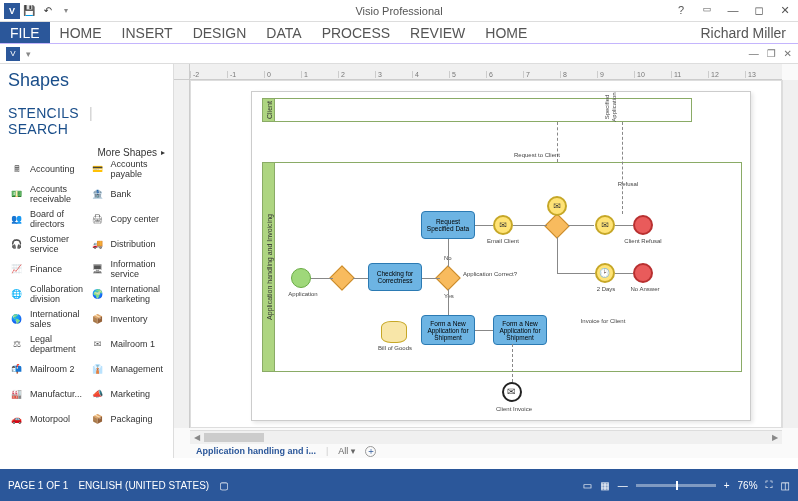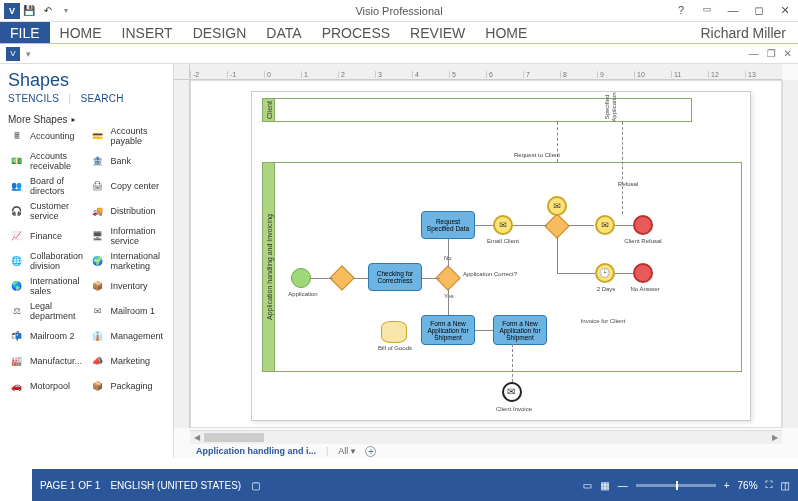--- a/index.html
+++ b/index.html
@@ -15,24 +15,24 @@
   .ribbon-tab { padding: 3px 10px; color:#555; }
   .ribbon-tab.file { background:#2b579a; color:#fff; }
   .user { margin-left:auto; padding:3px 12px; color:#555;}
   .docbar { height: 20px; background:#fff; border-bottom:1px solid #ddd; display:flex; align-items:center; padding:0 6px; position:relative;}
   .doc-icon { width:14px;height:14px; background:#2b579a; color:#fff; font-size:8px; display:inline-flex; align-items:center; justify-content:center; margin-right:6px;}
   .doc-title { position:absolute; left:50%; transform:translateX(-50%); color:#444; font-size:11px;margin-top:35px;}
   .doc-ctrls { margin-left:auto; display:flex; gap:8px; color:#777; font-size:10px;}
   .main { display:flex; height: 394px; }
   .sidebar { width: 174px; border-right:1px solid #ddd; padding:6px 8px; }
   .shapes-title { font-size:18px; color:#1a4e8a; font-weight:300; }
-  .shapes-tabs { font-size:10px; color:#1a4e8a; margin-top:2px; letter-spacing:0.3px;}
+  .shapes-tabs { font-size:14px; color:#1a4e8a; margin-top:14px; letter-spacing:0.3px;}
   .shapes-tabs span { margin-right:6px; }
   .shapes-tabs .sep { color:#ccc;}
-  .side-link { font-size:10px; color:#333; margin-top:10px; display:flex; align-items:center; gap:4px;}
+  .side-link { font-size:10px; color:#333; margin-top:10px; display:flex; align-items:center; gap:4px;justify-content:flex-end;}
   .side-qs { font-size:10px; color:#333; margin-top:4px;}
   .side-sel { background:#d6e4f5; font-size:10px; padding:2px 4px; margin:2px -4px 6px -4px;}
   .shape-grid { display:grid; grid-template-columns: 1fr 1fr; gap-row:2px; column-gap:4px; row-gap:3px; font-size:9px; color:#333;}
   .shape-item { display:flex; align-items:center; gap:4px; height:22px; line-height:10px;}
   .shape-ico { width:18px; height:14px; flex-shrink:0; display:inline-flex; align-items:center; justify-content:center; color:#555;}
   .canvas-wrap { flex:1; position:relative; background:#fafafa;}
   .ruler-h { position:absolute; top:0; left:16px; right:16px; height:16px; background:#f0f0f0; border-bottom:1px solid #ccc; display:flex; font-size:7px; color:#777; align-items:flex-end; padding-bottom:1px;}
   .ruler-h span { flex:1; text-align:left; border-left:1px solid #ccc; padding-left:2px;}
   .ruler-v { position:absolute; top:16px; left:0; width:16px; bottom:30px; background:#f0f0f0; border-right:1px solid #ccc;}
   .ruler-corner{ position:absolute; top:0;left:0;width:16px;height:16px;background:#f0f0f0;border-right:1px solid #ccc;border-bottom:1px solid #ccc;}
@@ -49,21 +49,21 @@
   .data-obj { position:absolute; width:26px; height:22px; background:#f8e6a8; border:1px solid #c6a727; border-radius:10px/6px;}
   .lbl { position:absolute; font-size:6px; color:#444; text-align:center; line-height:7px;}
   .scroll-h { position:absolute; left:16px; right:16px; bottom:14px; height:14px; background:#f0f0f0; border-top:1px solid #ddd; display:flex;}
   .scroll-h .track { flex:1; background:#f0f0f0; position:relative;}
   .scroll-h .thumb { position:absolute; left:0; width:60px; top:2px; bottom:2px; background:#ccc;}
   .scroll-h .arrow{ width:14px; display:flex;align-items:center;justify-content:center;color:#888; font-size:8px;}
   .scroll-v { position:absolute; right:0; top:16px; width:16px; bottom:30px; background:#f0f0f0; border-left:1px solid #ddd;}
   .pagetabs { position:absolute; left:16px; bottom:0; height:14px; font-size:9px; color:#2b579a; display:flex; align-items:center; gap:10px; padding-left:6px;}
   .pagetabs .pt { font-weight:bold;}
   .pagetabs .all { color:#666;}
-  .statusbar { height:18px; background:#2b579a; color:#fff; font-size:10px; display:flex; align-items:center; padding:16px 8px; gap:10px; position:absolute; bottom:0; left:0; right:0;margin-left:32px;}
+  .statusbar { height:18px; background:#2b579a; color:#fff; font-size:10px; display:flex; align-items:center; padding:16px 8px; gap:10px; position:absolute; bottom:0; left:0; right:0;}
   .statusbar .right { margin-left:auto; display:flex; align-items:center; gap:8px;}
   .zoom-slider { width:80px; height:3px; background:rgba(255,255,255,0.4); position:relative;}
   .zoom-slider::after{content:"";position:absolute;left:50%;top:-3px;width:2px;height:9px;background:#fff;}
   .flow-line { position:absolute; background:#888;}
 </style>
 </head>
 <body>
 
 <div class="titlebar">
   <div class="qat">

